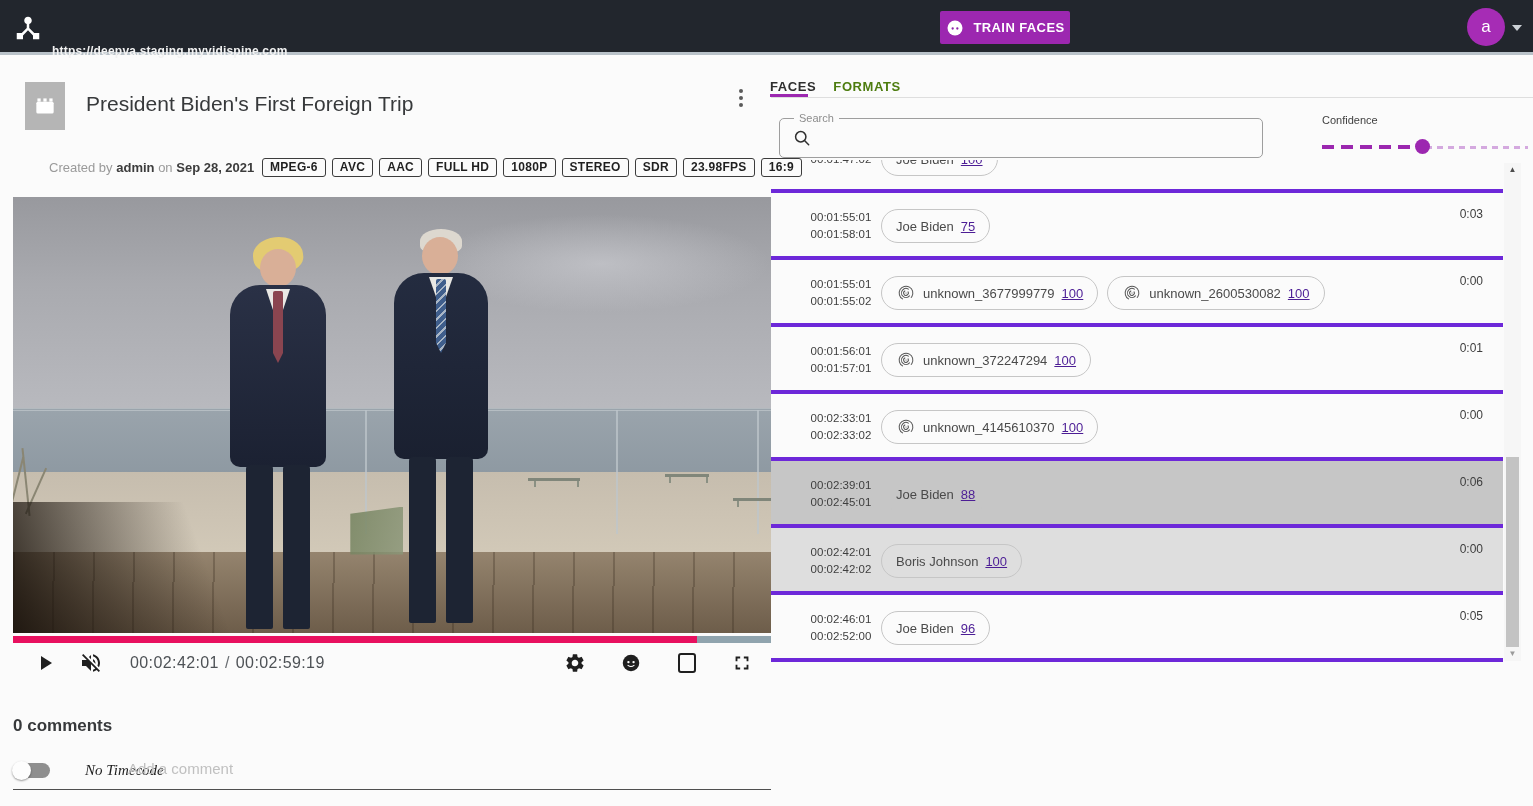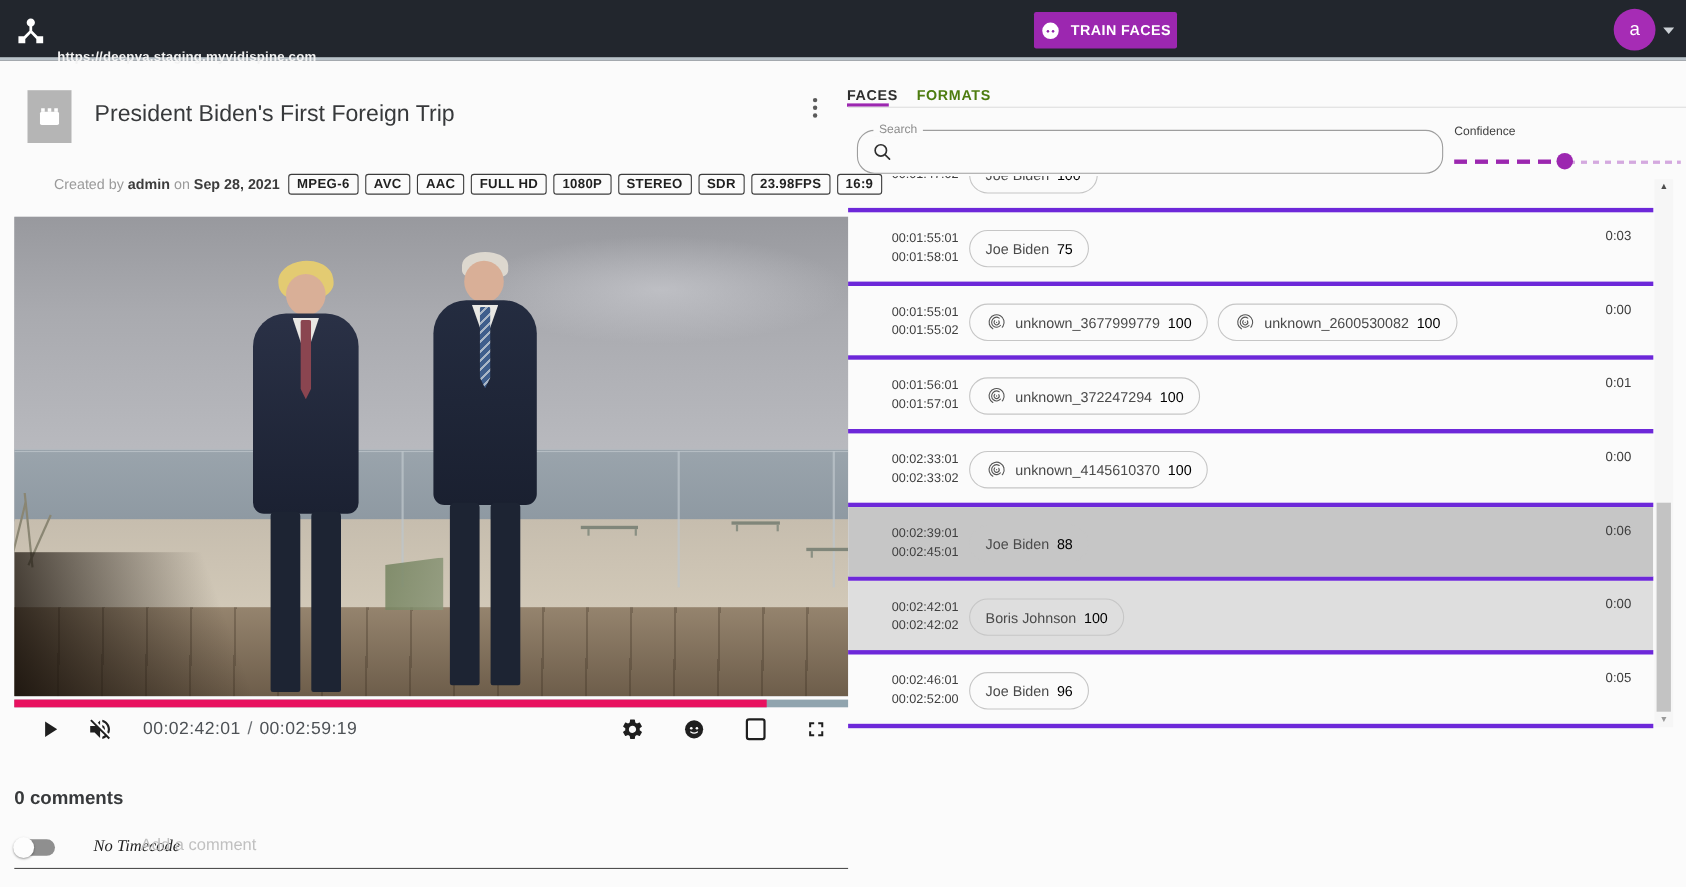--- a/index.html
+++ b/index.html
@@ -92,21 +92,21 @@
   .comment-input { position:absolute; left:128px; top:760px; width:630px; border:none; background:transparent; outline:none;
     font-size:15px; color:#555; font-family:"Liberation Sans", sans-serif; }
   .comment-input::placeholder { color:#c0c0c0; }
   .comment-line { position:absolute; left:13px; top:789px; width:758px; height:1px; background:#4f4f4f; }
   
   .tabs { position:absolute; left:770px; top:79px; display:flex; gap:17px; }
   .tab { font-size:13px; font-weight:600; letter-spacing:.6px; color:#4d7c0f; cursor:pointer; }
   .tab.active { color:#2e2e2e; }
   .tab-underline { position:absolute; left:770px; top:94px; width:38px; height:3px; background:#9c27b0; }
   .tab-divider { position:absolute; left:771px; top:97px; width:762px; height:1px; background:#dedede; }
-  .search-box { position:absolute; left:779px; top:118px; width:533px; height:40px; border:1px solid #9e9e9e; border-radius:16px; background:#fbfbfb;text-decoration:underline; }
+  .search-box { position:absolute; left:779px; top:118px; width:484px; height:40px; border:1px solid #9e9e9e; border-radius:5px; background:#fbfbfb;text-decoration:underline; }
   .search-label { position:absolute; left:14px; top:-7px; font-size:11px; color:#8d8d8d; background:#fbfbfb; padding:0 5px; }
   .search-icon { position:absolute; left:12px; top:9px; }
   .search-box input { position:absolute; left:40px; top:4px; width:480px; height:30px; border:none; background:transparent; outline:none;
     font-size:14px; font-family:"Liberation Sans", sans-serif; color:#333; }
   .conf-label { position:absolute; left:1322px; top:114px; font-size:11px; color:#3f3f3f; }
   .slider { position:absolute; left:1322px; top:139px; width:206px; height:16px; cursor:pointer; }
   .slider .seg-l { position:absolute; left:0; top:6px; height:4px;
     background:repeating-linear-gradient(90deg,#9b27af 0 12px, transparent 12px 19px); }
   .slider .seg-r { position:absolute; right:0; top:7px; height:3px;
     background:repeating-linear-gradient(90deg,#d4a9df 0 6px, transparent 6px 11px); }
@@ -116,21 +116,21 @@
   .face-row-wrap { width:100%; height:67px; border-bottom:4px solid #6d28d9; overflow:hidden;text-align:center; }
   .face-row-wrap.partial { height:33px; }
   .face-row { position:relative; height:66px; display:flex; align-items:center; padding-left:39px; cursor:pointer; }
   .face-row-wrap.partial .face-row { margin-top:-34px; }
   .face-row.hl-dark { background:#c6c6c6; }
   .face-row.hl-light { background:#dedede; }
   .tc { width:62px; font-size:11.5px; color:#3e3e3e; line-height:17px; flex-shrink:0; }
   .chips { display:flex; gap:9px; margin-left:9px; }
   .chip { height:34px; border:1px solid #c6c6c6; border-radius:17px; display:inline-flex; align-items:center; padding:0 14px; gap:7px; cursor:pointer; }
   .chip .name { font-size:13px; color:#4a4a4a; white-space:nowrap; }
-  .chip .score { font-size:13px; color:#000000; }
+  .chip .score { font-size:13px; color:#4c1d95;text-decoration:underline; }
   .dur { position:absolute; right:20px; top:14px; font-size:12px; color:#3d3d3d; }
   
   .scrollbar { position:absolute; left:1504px; top:163px; width:17px; height:498px; background:#f6f6f6; }
   .sb-up { position:absolute; left:0; top:0; width:100%; height:14px; font-size:8px; color:#4c4c4c; text-align:center; line-height:14px; cursor:pointer; }
   .sb-down { position:absolute; left:0; bottom:0; width:100%; height:14px; font-size:8px; color:#9a9a9a; text-align:center; line-height:14px; cursor:pointer; }
   .sb-track { position:absolute; left:0; top:14px; bottom:14px; width:100%; }
   .sb-thumb { position:absolute; left:2px; width:13px; background:#c3c3c3; cursor:pointer; }
 </style>
 </head>
 <body>

